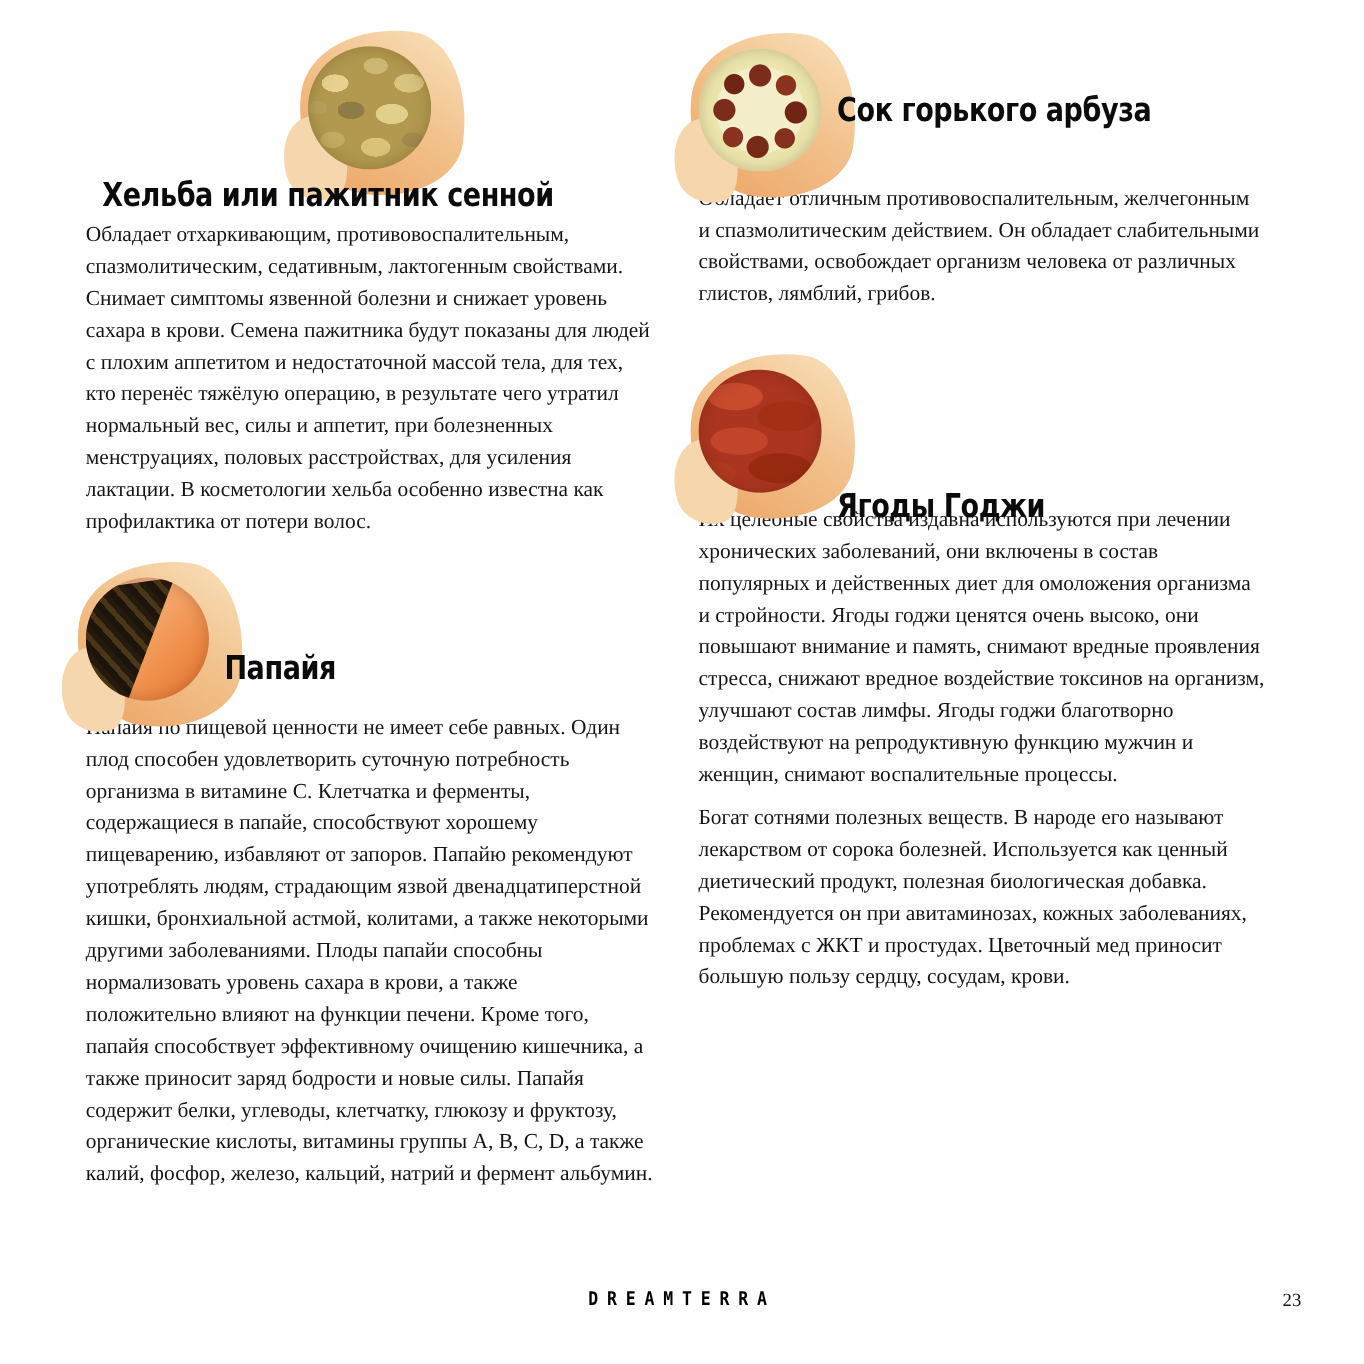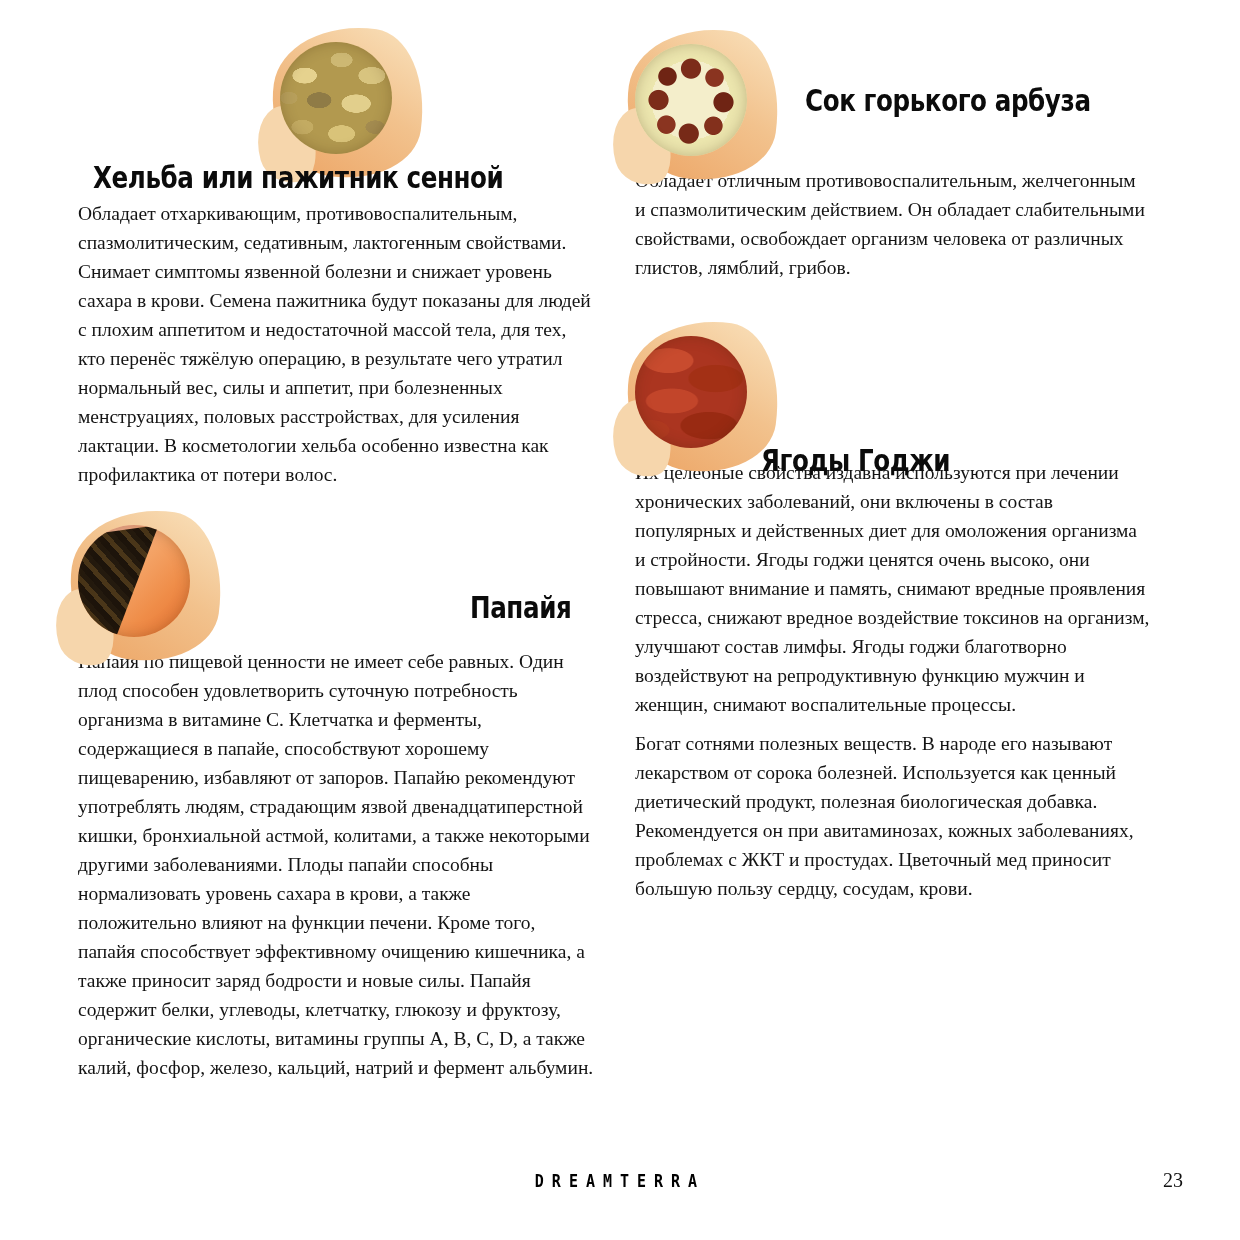--- a/index.html
+++ b/index.html
@@ -95,56 +95,56 @@
   .body-text { font-size:19.5px; line-height:29px; margin-top:10px; text-align:left; }
 
   .footer-logo {
     position:absolute; left:0; right:0; bottom:50px; text-align:center;
     font-family:"DejaVu Sans Mono", monospace; font-weight:bold;
     font-size:15px; letter-spacing:8px; color:#000;
     transform:scaleY(1.15);
   }
   .page-number {
     position:absolute; right:57px; bottom:48px;
-    font-family:"Liberation Serif", serif; font-size:20px; color:#111;
+    font-family:"Liberation Serif", serif; font-size:17px; color:#111;
   }
 </style>
 </head>
 <body>
 
 <div class="column col-left">
 
   <section>
     <div class="section-header" style="margin-top:42px;flex-direction:column;">
       <div class="photo-wrap">
         <div class="blob"></div>
         <div class="photo photo-fenugreek"></div>
       </div>
       <h2 class="title" style="transform:scaleX(0.82) translateY(6px);">Хельба или пажитник сенной</h2>
     </div>
     <p class="body-text">Обладает отхаркивающим, противовоспалительным, спазмолитическим, седативным, лактогенным свойствами. Снимает симптомы язвенной болезни и снижает уровень сахара в крови. Семена пажитника будут показаны для людей с плохим аппетитом и недостаточной массой тела, для тех, кто перенёс тяжёлую операцию, в результате чего утратил нормальный вес, силы и аппетит, при болезненных менструациях, половых расстройствах, для усиления лактации. В косметологии хельба особенно известна как профилактика от потери волос.</p>
   </section>
 
   <section>
-    <div class="section-header" style="margin-top:36px;justify-content:space-between;">
+    <div class="section-header" style="margin-top:36px;">
       <div class="photo-wrap">
         <div class="blob"></div>
         <div class="photo photo-papaya"></div>
       </div>
       <h2 class="title" style="transform:scaleX(0.82) translateY(26px);">Папайя</h2>
     </div>
     <p class="body-text">Папайя по пищевой ценности не имеет себе равных. Один плод способен удовлетворить суточную потребность организма в витамине С. Клетчатка и ферменты, содержащиеся в папайе, способствуют хорошему пищеварению, избавляют от запоров. Папайю рекомендуют употреблять людям, страдающим язвой двенадцатиперстной кишки, бронхиальной астмой, колитами, а также некоторыми другими заболеваниями. Плоды папайи способны нормализовать уровень сахара в крови, а также положительно влияют на функции печени. Кроме того, папайя способствует эффективному очищению кишечника, а также приносит заряд бодрости и новые силы. Папайя содержит белки, углеводы, клетчатку, глюкозу и фруктозу, органические кислоты, витамины группы A, B, C, D, а также калий, фосфор, железо, кальций, натрий и фермент альбумин.</p>
   </section>
 
 </div>
 
 <div class="column col-right">
 
   <section>
-    <div class="section-header" style="margin-top:44px;gap:44px;">
+    <div class="section-header" style="margin-top:44px;">
       <div class="photo-wrap">
         <div class="blob"></div>
         <div class="photo photo-bittermelon"></div>
       </div>
       <h2 class="title">Сок горького арбуза</h2>
     </div>
     <p class="body-text">Обладает отличным противовоспалительным, желчегонным и спазмолитическим действием. Он обладает слабительными свойствами, освобождает организм человека от различных глистов, лямблий, грибов.</p>
   </section>
 
   <section>

